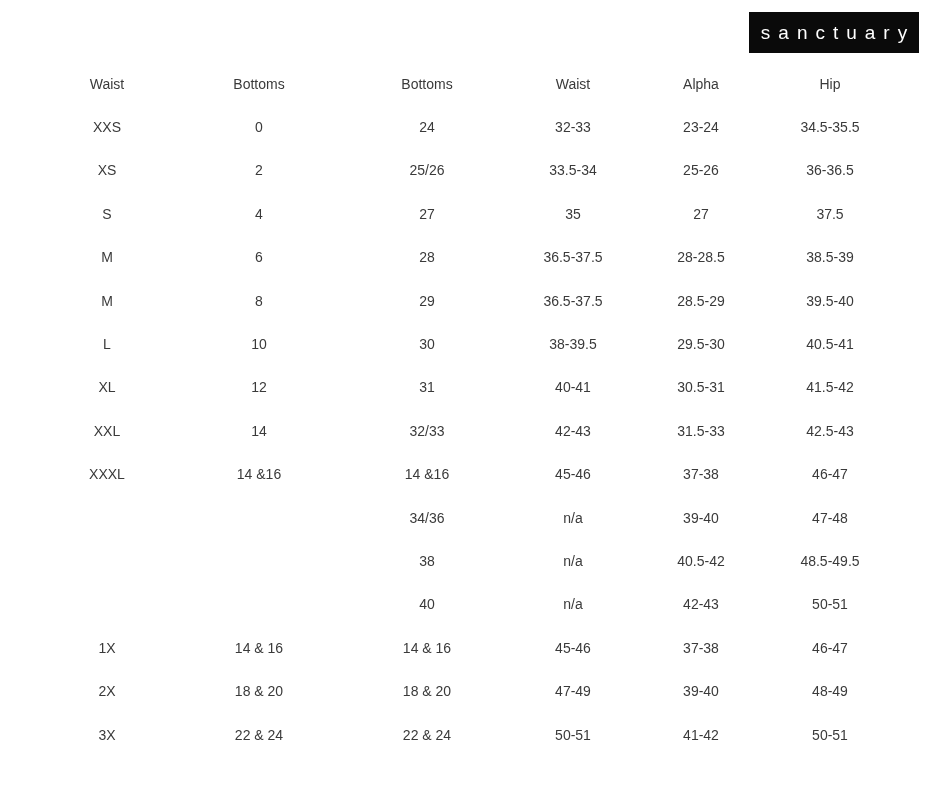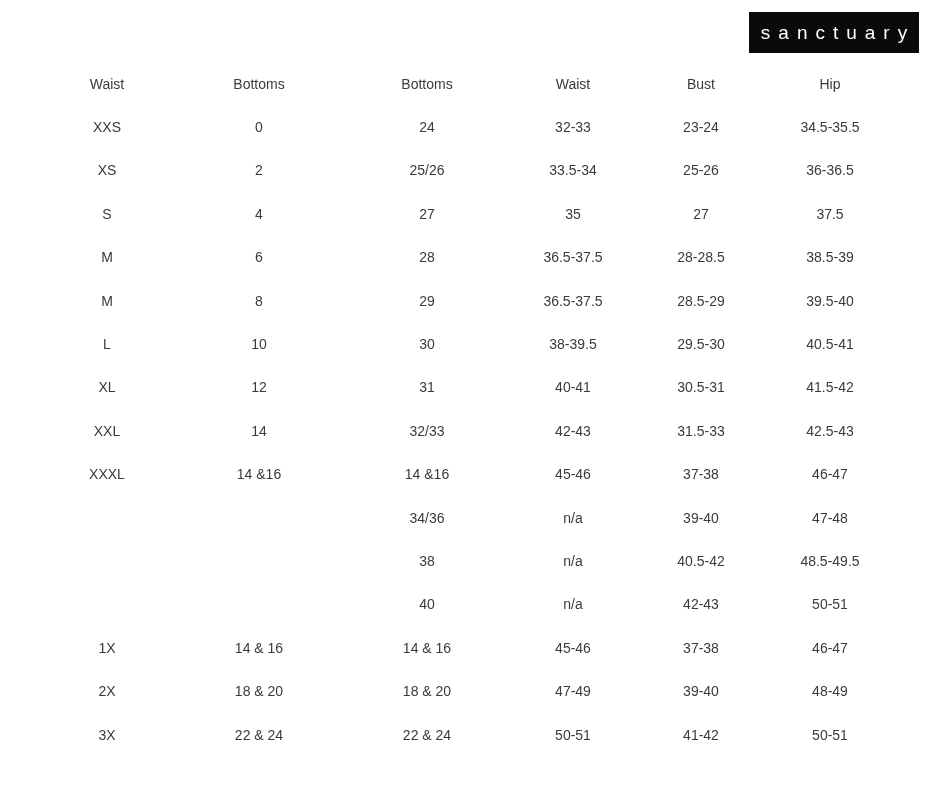--- a/index.html
+++ b/index.html
@@ -59,17 +59,17 @@
 <div class="logo-box">
   <span>sanctuary</span>
 </div>
 
 <div class="size-table">
   <div class="trow">
     <div class="cell hcell">Waist</div>
     <div class="cell hcell">Bottoms</div>
     <div class="cell hcell">Bottoms</div>
     <div class="cell hcell">Waist</div>
-    <div class="cell hcell">Bust</div>
+    <div class="cell hcell">Alpha</div>
     <div class="cell hcell">Hip</div>
   </div>
   <div class="tbody"><div class="trow"><div class="cell">XXS</div><div class="cell">0</div><div class="cell">24</div><div class="cell">32-33</div><div class="cell">23-24</div><div class="cell">34.5-35.5</div></div><div class="trow"><div class="cell">XS</div><div class="cell">2</div><div class="cell">25/26</div><div class="cell">33.5-34</div><div class="cell">25-26</div><div class="cell">36-36.5</div></div><div class="trow"><div class="cell">S</div><div class="cell">4</div><div class="cell">27</div><div class="cell">35</div><div class="cell">27</div><div class="cell">37.5</div></div><div class="trow"><div class="cell">M</div><div class="cell">6</div><div class="cell">28</div><div class="cell">36.5-37.5</div><div class="cell">28-28.5</div><div class="cell">38.5-39</div></div><div class="trow"><div class="cell">M</div><div class="cell">8</div><div class="cell">29</div><div class="cell">36.5-37.5</div><div class="cell">28.5-29</div><div class="cell">39.5-40</div></div><div class="trow"><div class="cell">L</div><div class="cell">10</div><div class="cell">30</div><div class="cell">38-39.5</div><div class="cell">29.5-30</div><div class="cell">40.5-41</div></div><div class="trow"><div class="cell">XL</div><div class="cell">12</div><div class="cell">31</div><div class="cell">40-41</div><div class="cell">30.5-31</div><div class="cell">41.5-42</div></div><div class="trow"><div class="cell">XXL</div><div class="cell">14</div><div class="cell">32/33</div><div class="cell">42-43</div><div class="cell">31.5-33</div><div class="cell">42.5-43</div></div><div class="trow"><div class="cell">XXXL</div><div class="cell">14 &amp;16</div><div class="cell">14 &amp;16</div><div class="cell">45-46</div><div class="cell">37-38</div><div class="cell">46-47</div></div><div class="trow"><div class="cell"></div><div class="cell"></div><div class="cell">34/36</div><div class="cell">n/a</div><div class="cell">39-40</div><div class="cell">47-48</div></div><div class="trow"><div class="cell"></div><div class="cell"></div><div class="cell">38</div><div class="cell">n/a</div><div class="cell">40.5-42</div><div class="cell">48.5-49.5</div></div><div class="trow"><div class="cell"></div><div class="cell"></div><div class="cell">40</div><div class="cell">n/a</div><div class="cell">42-43</div><div class="cell">50-51</div></div><div class="trow"><div class="cell">1X</div><div class="cell">14 &amp; 16</div><div class="cell">14 &amp; 16</div><div class="cell">45-46</div><div class="cell">37-38</div><div class="cell">46-47</div></div><div class="trow"><div class="cell">2X</div><div class="cell">18 &amp; 20</div><div class="cell">18 &amp; 20</div><div class="cell">47-49</div><div class="cell">39-40</div><div class="cell">48-49</div></div><div class="trow"><div class="cell">3X</div><div class="cell">22 &amp; 24</div><div class="cell">22 &amp; 24</div><div class="cell">50-51</div><div class="cell">41-42</div><div class="cell">50-51</div></div></div>
 </div>
 
 </body></html>

